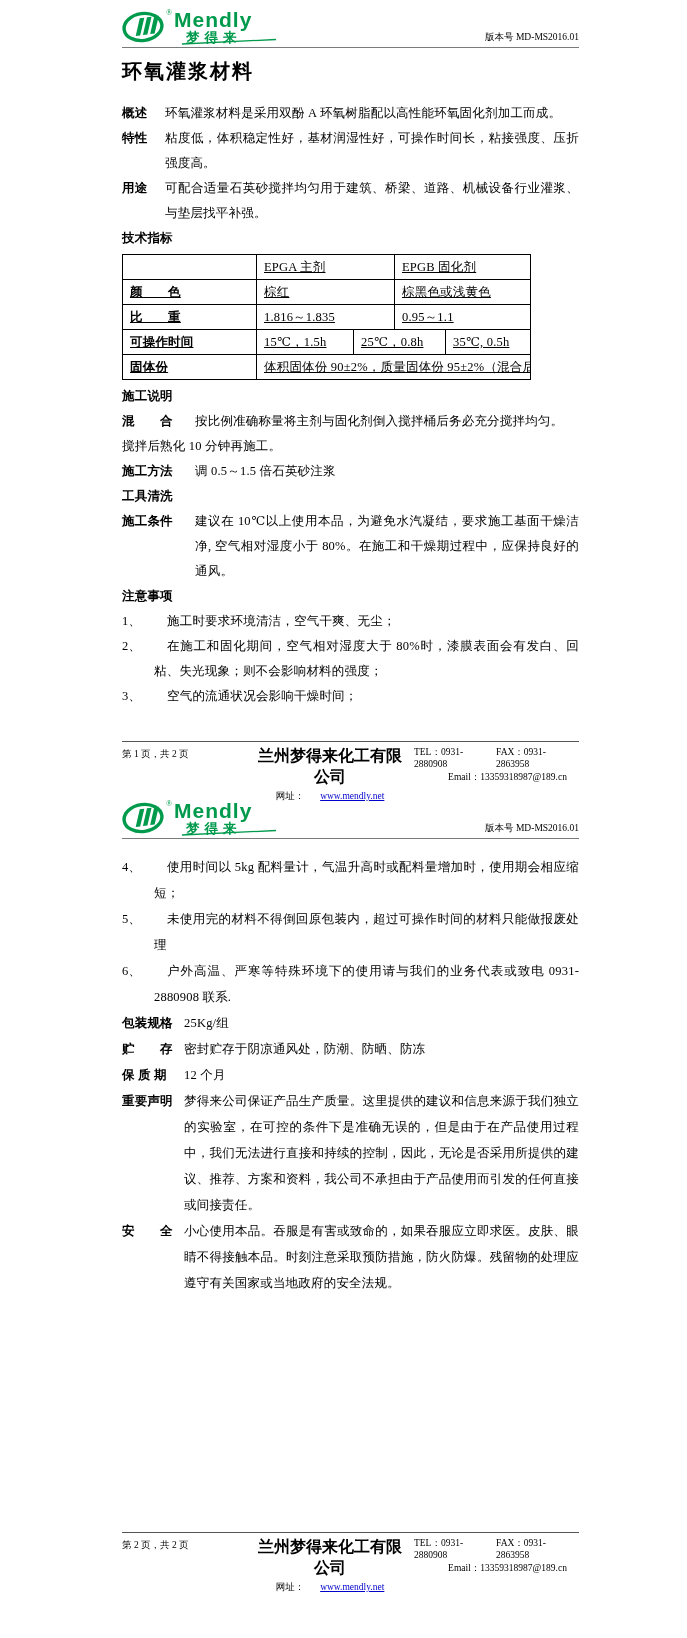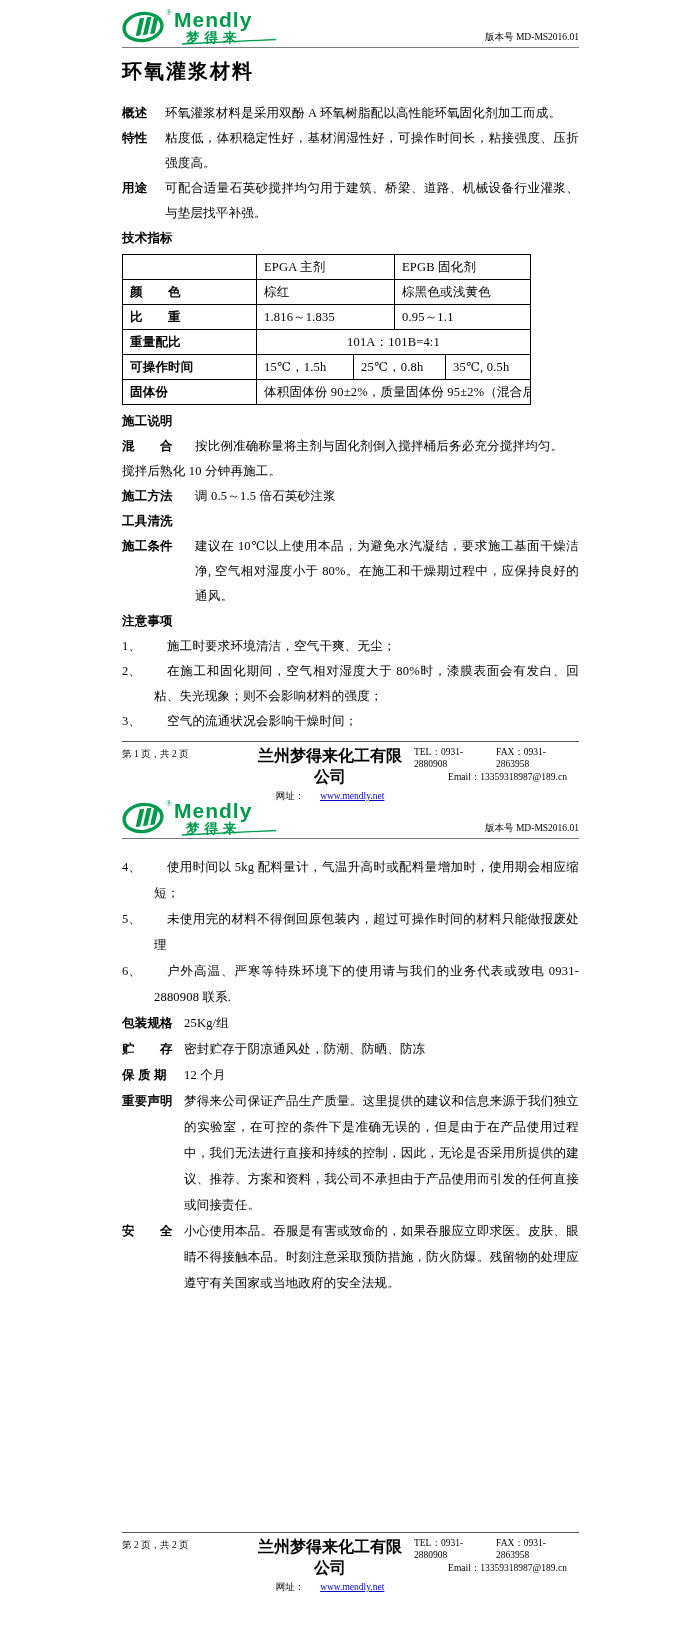--- a/index.html
+++ b/index.html
@@ -27,21 +27,21 @@
   .lbl-w{flex:0 0 73px;}
   .txt{flex:1;text-align:justify;}
   .h2{font-weight:bold;line-height:25px;}
   .fullline{line-height:25px;}
 
   
   .ttable{border:1px solid #000;width:409px;margin:3px 0 4px 0;box-sizing:border-box;}
   .trow{display:flex;height:24px;border-top:1px solid #000;}
   .trow:first-child{border-top:none;}
   .tc{border-left:1px solid #000;box-sizing:border-box;display:flex;align-items:center;
-      padding-left:7px;overflow:hidden;white-space:nowrap;}
+      padding-left:7px;overflow:hidden;white-space:nowrap;text-decoration:underline;}
   .tc:first-child{border-left:none;font-weight:bold;}
   .tc.c-label{flex:0 0 133px;}
   .tc.c-half{flex:0 0 138px;}
   .tc.c-half2{flex:1;}
   .tc.c-span{flex:1;}
   .tc.center{justify-content:center;padding-left:0;}
   .tc.t1{flex:0 0 97px;}
   .tc.t2{flex:0 0 92px;}
   .tc.t3{flex:1;}
 
@@ -120,24 +120,20 @@
       <div class="tc c-label">颜　　色</div>
       <div class="tc c-half">棕红</div>
       <div class="tc c-half2">棕黑色或浅黄色</div>
     </div>
     <div class="trow">
       <div class="tc c-label">比　　重</div>
       <div class="tc c-half">1.816～1.835</div>
       <div class="tc c-half2">0.95～1.1</div>
     </div>
     <div class="trow">
-      <div class="tc c-label">重量配比</div>
-      <div class="tc c-span center">101A：101B=4:1</div>
-    </div>
-    <div class="trow">
       <div class="tc c-label">可操作时间</div>
       <div class="tc t1">15℃，1.5h</div>
       <div class="tc t2">25℃，0.8h</div>
       <div class="tc t3">35℃, 0.5h</div>
     </div>
     <div class="trow">
       <div class="tc c-label">固体份</div>
       <div class="tc c-span">体积固体份 90±2%，质量固体份 95±2%（混合后）</div>
     </div>
   </div>

